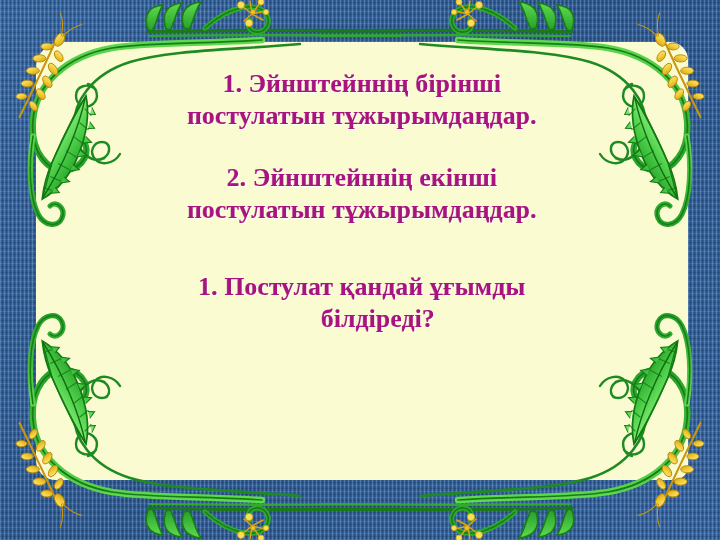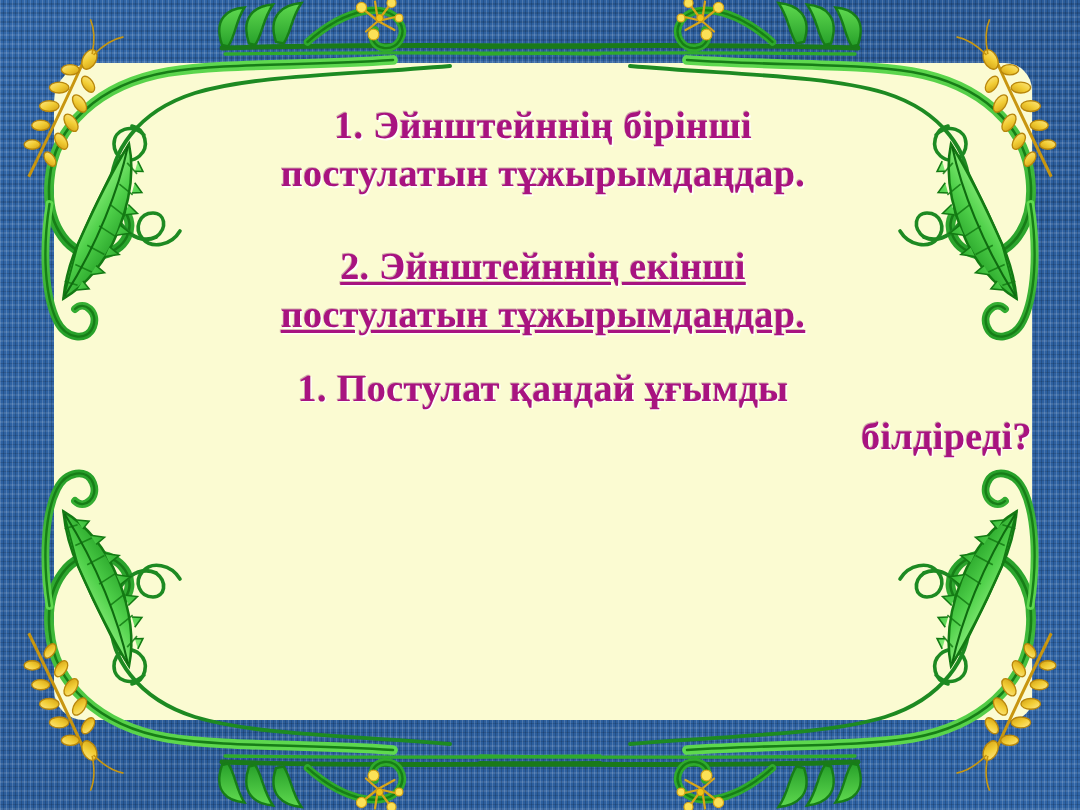--- a/index.html
+++ b/index.html
@@ -78,22 +78,22 @@
     font-size: 25.5px;
     line-height: 1.26;
     letter-spacing: 0.2px;
     text-shadow:
        1px 1px 0 rgba(255,255,255,0.85),
       -0.5px -0.5px 0 rgba(120,10,92,0.35);
   }
   .para .ln { display: block; white-space: nowrap; }
 
   #para-1 { margin-bottom: 30px; }
-  #para-2 { margin-bottom: 16px; text-decoration: underline; }
-  #para-3 .ln:last-child { text-align: right; padding-left: 0; margin-left: 32px; }
+  #para-2 { margin-bottom: 44px; }
+  #para-3 .ln:last-child { text-align: center; padding-left: 0; margin-left: 32px; }
 </style>
 </head>
 <body>
 
 <div id="slide">
 
   <div id="bg-texture"></div>
 
   <div id="panel"></div>
 

